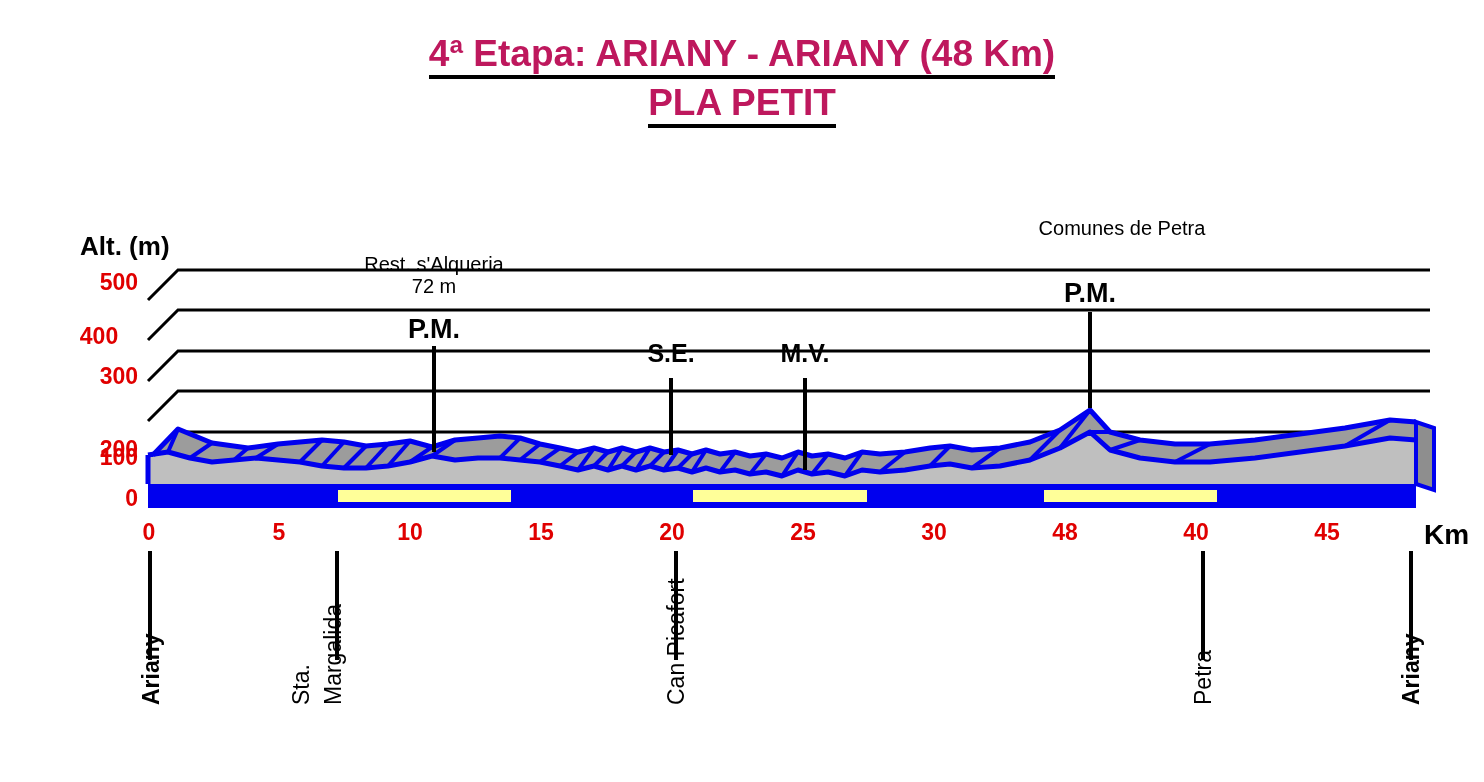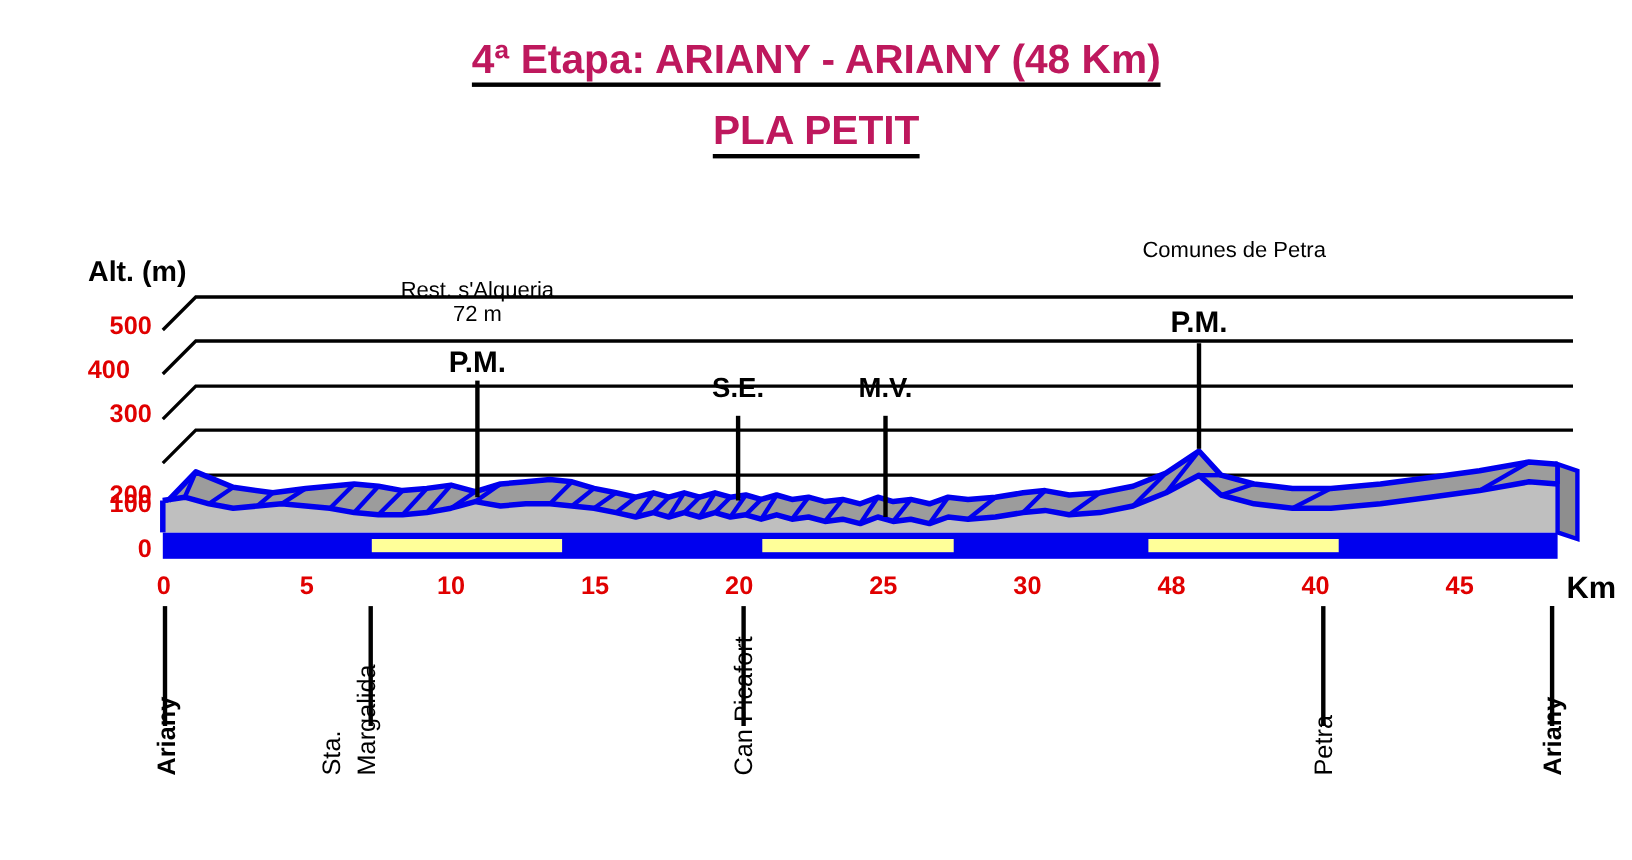--- a/index.html
+++ b/index.html
@@ -18,21 +18,21 @@
     text-align:center;
   }
   .title-line{
     display:inline-block;
     font-size:37px;font-weight:bold;color:#be185d;
     letter-spacing:0px;
     border-bottom:4px solid #000;
     padding-bottom:1px;
     line-height:1.08;
   }
-  .title-line.second{margin-top:20px;}
+  .title-line.second{margin-top:4px;}
 
   
   .alt-label{
     position:absolute;left:66px;top:231px;
     font-size:26px;font-weight:bold;color:#000;
     white-space:nowrap;
     margin-left:14px;
   }
   .km-label{
     position:absolute;left:1424px;top:519px;
@@ -85,21 +85,21 @@
 <div id="root">
 
   <div class="title-wrap">
     <div class="title-line"><span>4ª Etapa: ARIANY - ARIANY (48 Km)</span></div><br>
     <div class="title-line second">PLA PETIT</div>
   </div>
 
   <div class="alt-label">Alt. (m)</div>
   <div class="km-label">Km</div>
 
-  <div class="ytick" style="top:285px;">500</div>
+  <div class="ytick" style="top:271px;">500</div>
   <div class="ytick" style="top:325px;text-align:center;">400</div>
   <div class="ytick" style="top:365px;">300</div>
   <div class="ytick" style="top:406px;margin-top:32px;">200</div>
   <div class="ytick" style="top:446px;">100</div>
   <div class="ytick" style="top:487px;">0</div>
 
   <div class="xtick" style="left:126px;">0</div>
   <div class="xtick" style="left:256px;">5</div>
   <div class="xtick" style="left:387px;">10</div>
   <div class="xtick" style="left:518px;">15</div>

